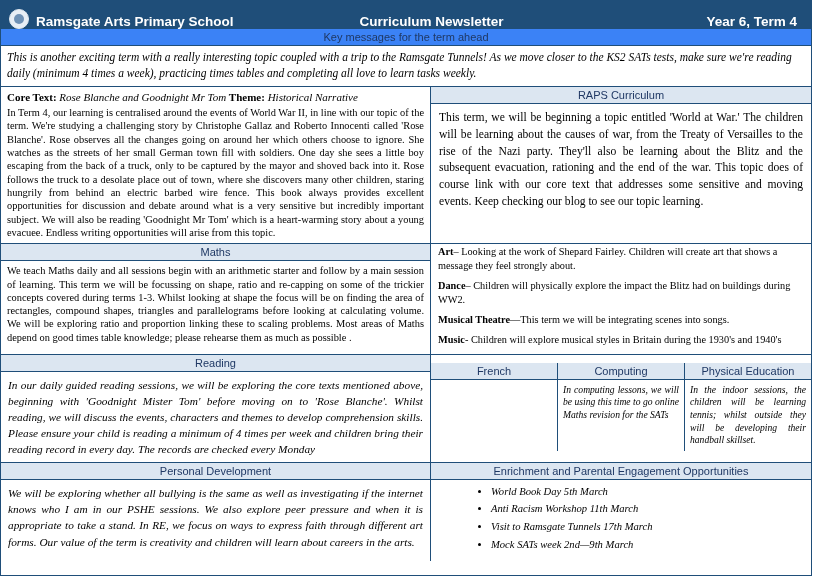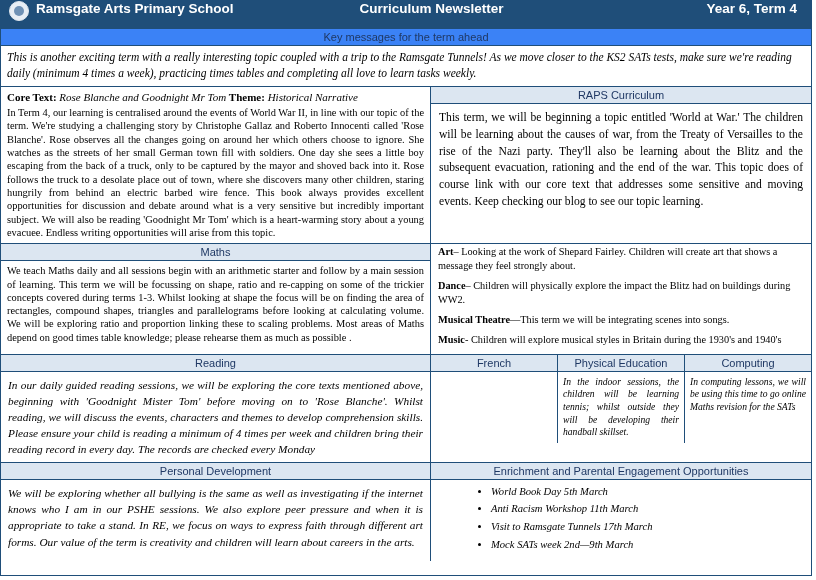--- a/index.html
+++ b/index.html
@@ -15,21 +15,21 @@
     margin:0;
     border:1px solid #1f4e79;
     box-sizing:border-box;
     display:flex;flex-direction:column;
   }
   
   .masthead{
     background:#1f4e79;
     color:#ffffff;
     height:28px;
-    display:flex;align-items:flex-start;
+    display:flex;align-items:flex-end;
     font-family:"Liberation Sans", sans-serif;
     font-weight:bold;
     font-size:13.5px;
     box-sizing:border-box;
     padding:0 8px;
   }
   .logo{
     width:18px;height:18px;border-radius:50%;
     background:#e8eef5;
     border:1px solid #dfe7ef;
@@ -101,21 +101,21 @@
   .arts .t{font-weight:bold;}
   .reading{
     padding:5px 7px;
     font-size:11.3px;
     font-style:italic;
     line-height:1.42;
     text-align:justify;
   }
   
   .triple{display:flex;}
-  .tcol{flex:1;box-sizing:border-box;border-right:1px solid #1f4e79;}
+  .tcol{flex:1;box-sizing:border-box;border-right:1px solid #1f4e79;margin-top:8px;}
   .tcol:last-child{border-right:none;}
   .tbody{
     padding:4px 5px;
     font-size:9.6px;
     font-style:italic;
     line-height:1.32;
     text-align:justify;
   }
   
   .pd{
@@ -187,26 +187,26 @@
     <div class="col left grow">
       <div class="hdr">Reading</div>
       <div class="reading">In our daily guided reading sessions, we will be exploring the core texts mentioned above, beginning with 'Goodnight Mister Tom' before moving on to 'Rose Blanche'. Whilst reading, we will discuss the events, characters and themes to develop comprehension skills. Please ensure your child is reading a minimum of 4 times per week and children bring their reading record in every day.  The records are checked every Monday</div>
     </div>
     <div class="col right">
       <div class="triple">
         <div class="tcol grow">
           <div class="hdr">French</div>
         </div>
         <div class="tcol grow">
+          <div class="hdr">Computing</div>
+          <div class="tbody">In computing lessons, we will be using this time to go online Maths revision for the SATs</div>
+        </div>
+        <div class="tcol grow">
           <div class="hdr">Physical Education</div>
           <div class="tbody">In the indoor sessions, the children will be learning tennis; whilst outside they will be developing their handball skillset.</div>
-        </div>
-        <div class="tcol grow">
-          <div class="hdr">Computing</div>
-          <div class="tbody">In computing lessons, we will be using this time to go online Maths revision for the SATs</div>
         </div>
       </div>
     </div>
   </div>
 
   <div class="row">
     <div class="col left grow">
       <div class="hdr">Personal Development</div>
       <div class="pd">We will be exploring whether all bullying is the same as well as investigating if the internet knows who I am in our PSHE sessions. We also explore peer pressure and when it is appropriate to take a stand. In RE, we focus on ways to express faith through different art forms. Our value of the term is creativity and children will learn about careers in the arts.</div>
     </div>

